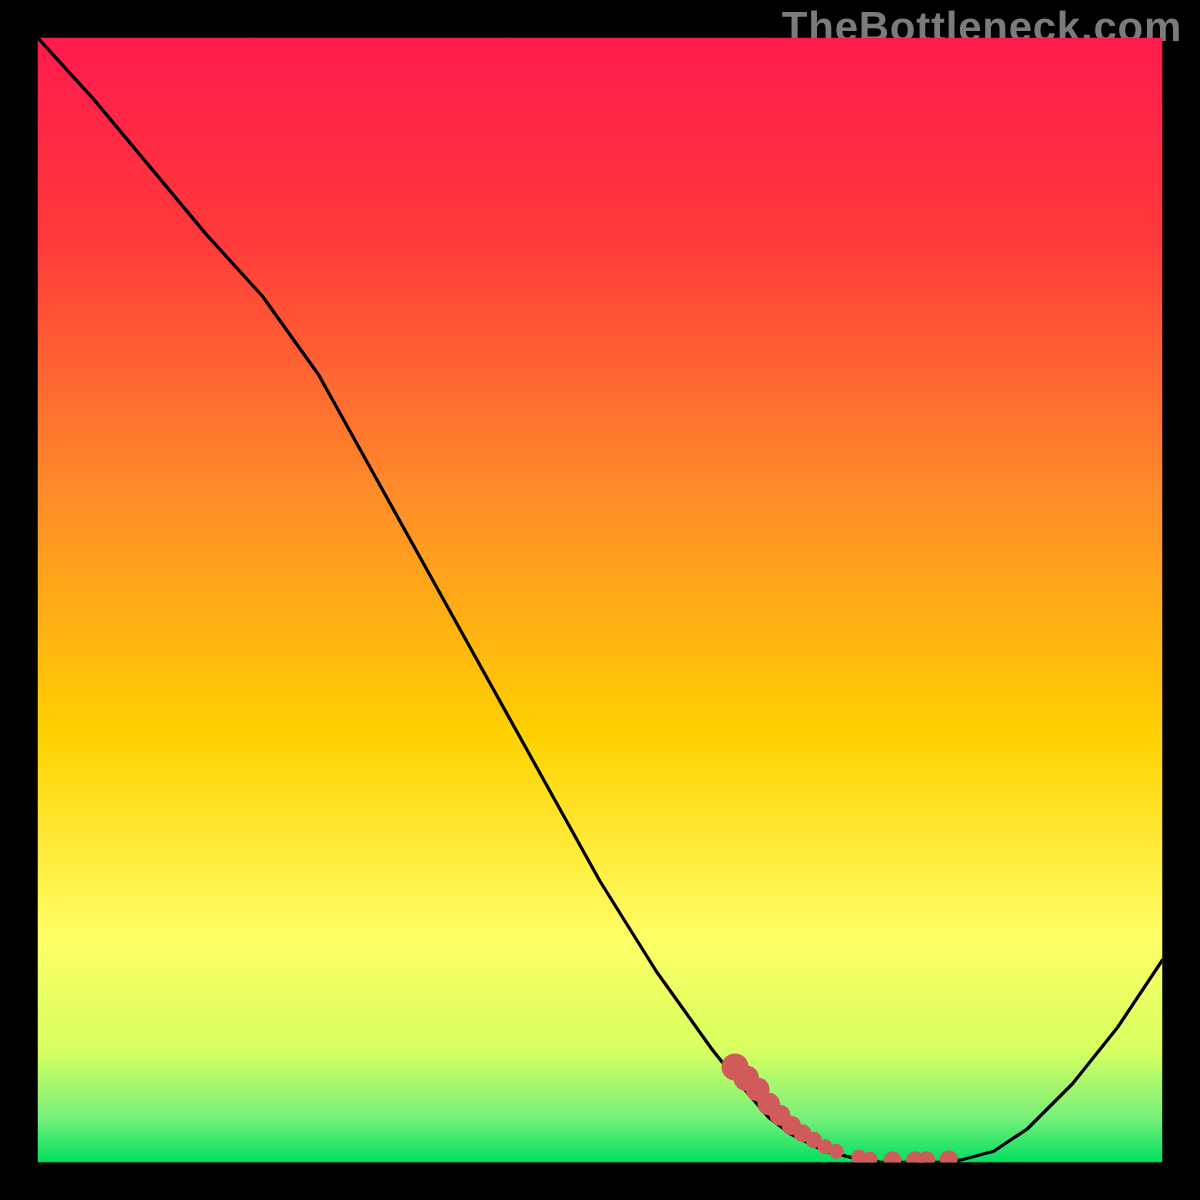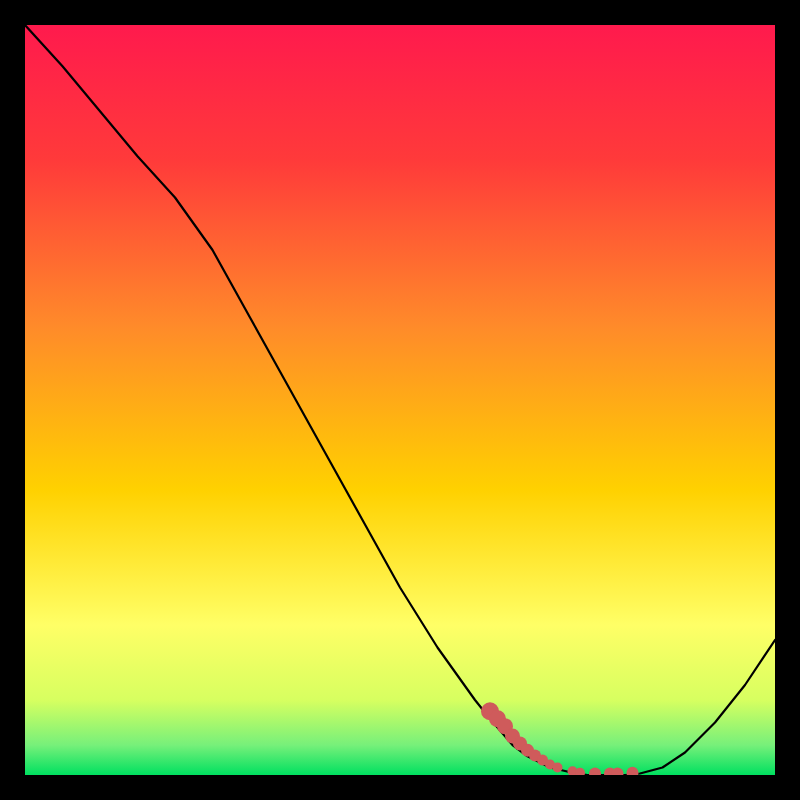--- a/index.html
+++ b/index.html
@@ -34,20 +34,21 @@
     width: 750px;
     height: 750px;
   }
   svg { display: block; }
 </style>
 </head>
 <body>
 
 <div class="outer">
 
+  <div class="watermark">TheBottleneck.com</div>
 
   <div class="plot-area">
     <svg id="chart-svg" width="750" height="750" viewBox="0 0 750 750">
       <defs>
         <linearGradient id="bg-grad" x1="0" y1="0" x2="0" y2="1">
           <stop id="g0" offset="0%" stop-color="#ff1a4d"></stop>
           <stop id="g1" offset="18%" stop-color="#ff3a3a"></stop>
           <stop id="g2" offset="40%" stop-color="#ff8a2a"></stop>
           <stop id="g3" offset="62%" stop-color="#ffd100"></stop>
           <stop id="g4" offset="80%" stop-color="#ffff66"></stop>

